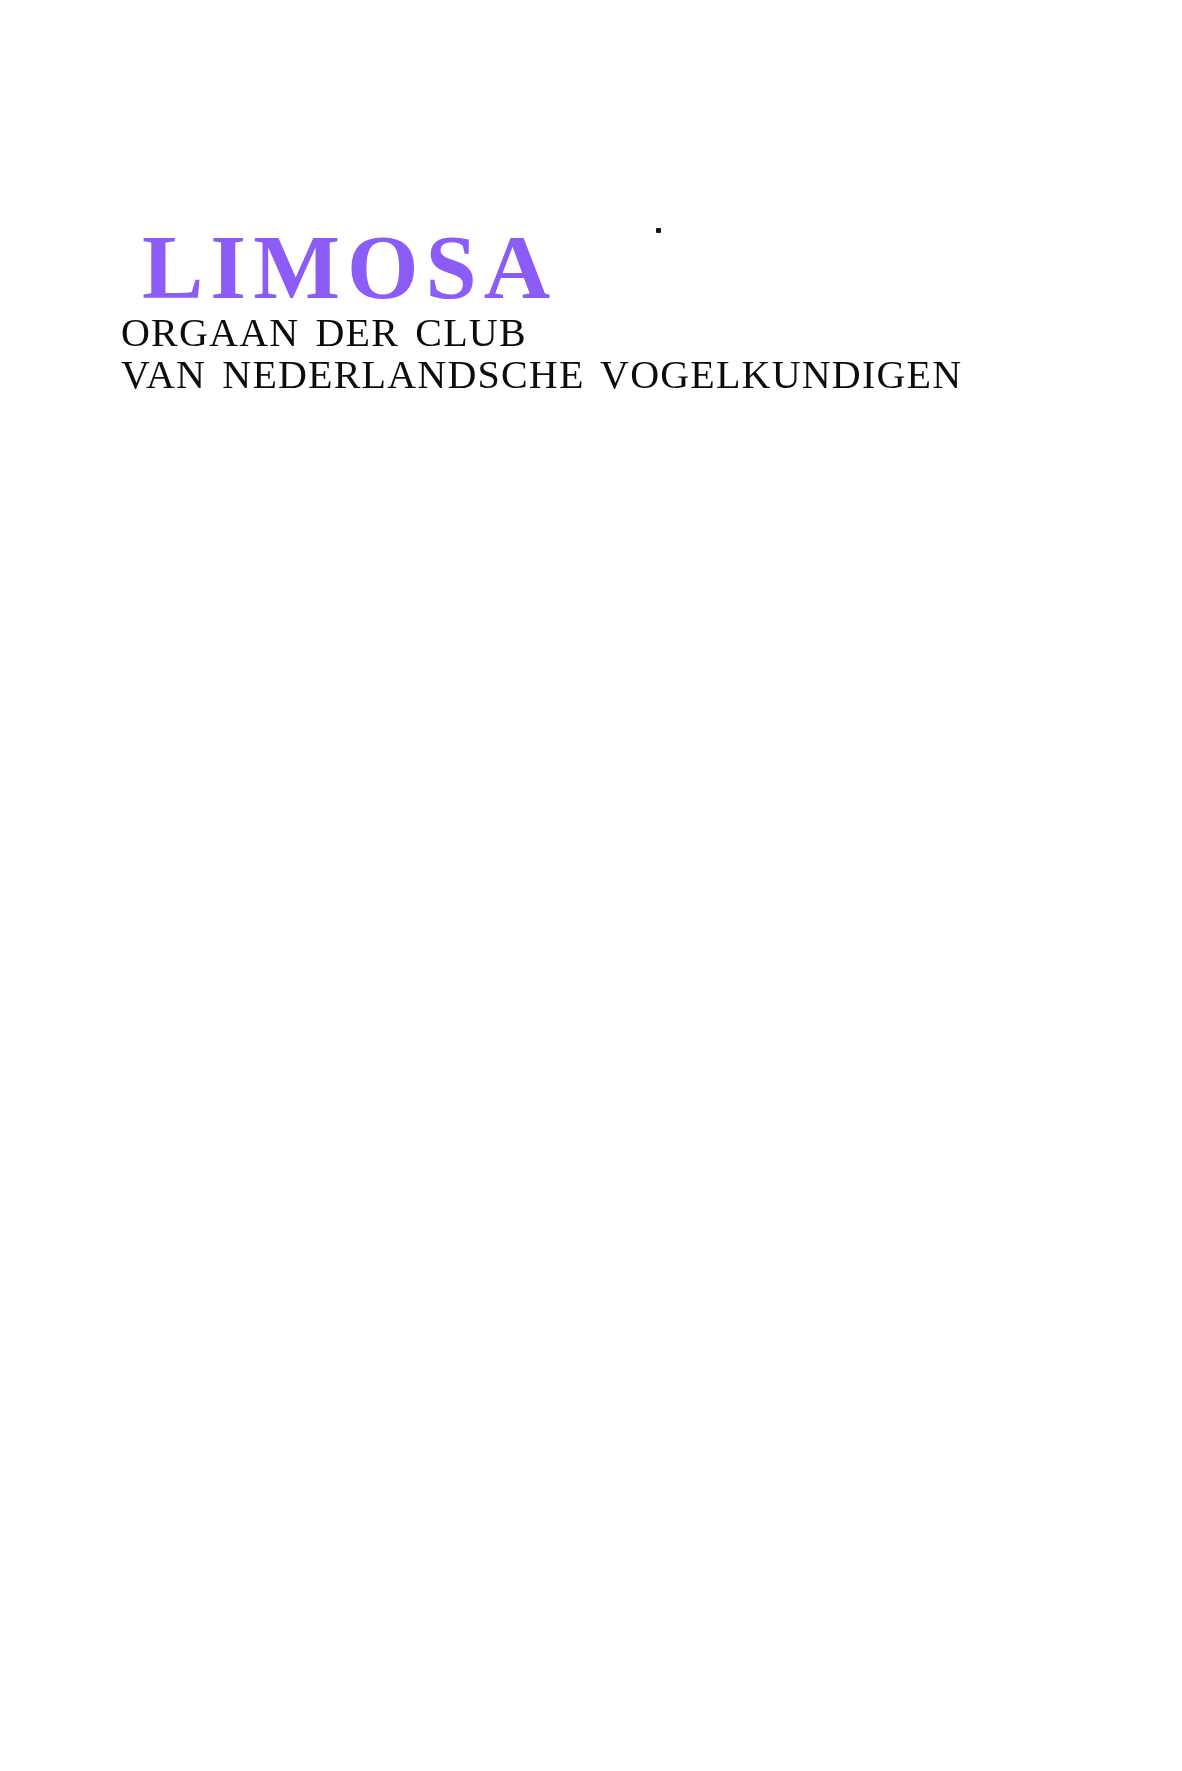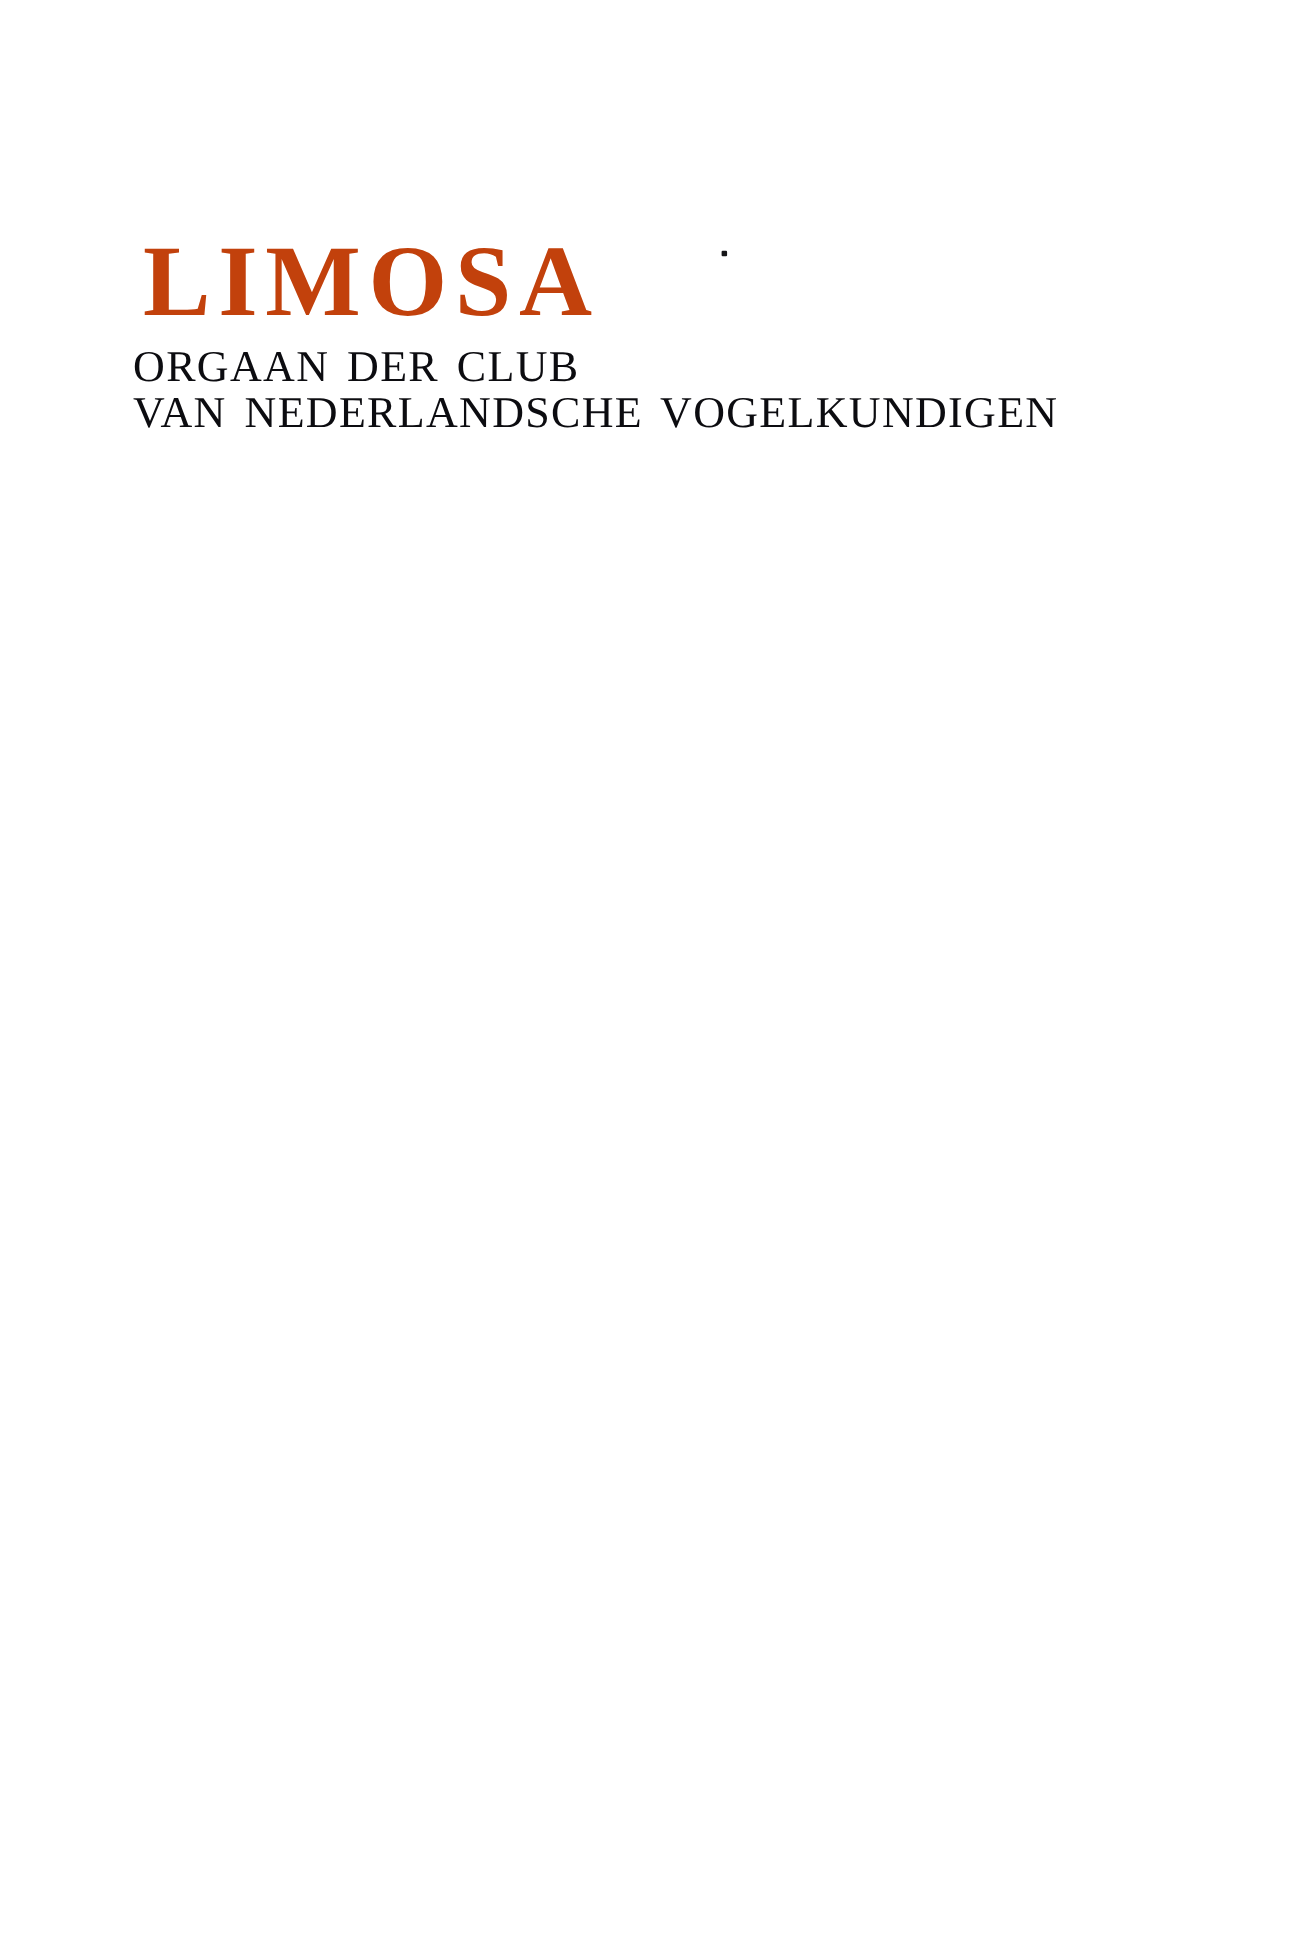--- a/index.html
+++ b/index.html
@@ -13,26 +13,26 @@
     height: 1771px;
     background: #ffffff;
     overflow: hidden;
     font-family: "Liberation Serif", "DejaVu Serif", serif;
     color: #0b0b0e;
   }
   .journal-title {
     position: absolute;
     left: 126px;
     top: 205px;
-    margin: 4px;
+    margin: 16px;
     font-size: 92px;
     font-weight: bold;
     line-height: 1;
     letter-spacing: 7px;
-    color: #c2410c;
+    color: #8b5cf6;
     white-space: nowrap;
   }
   .subtitle {
     position: absolute;
     left: 121px;
     margin: 0;
     font-size: 40px;
     font-weight: normal;
     line-height: 1;
     letter-spacing: 1.2px;

